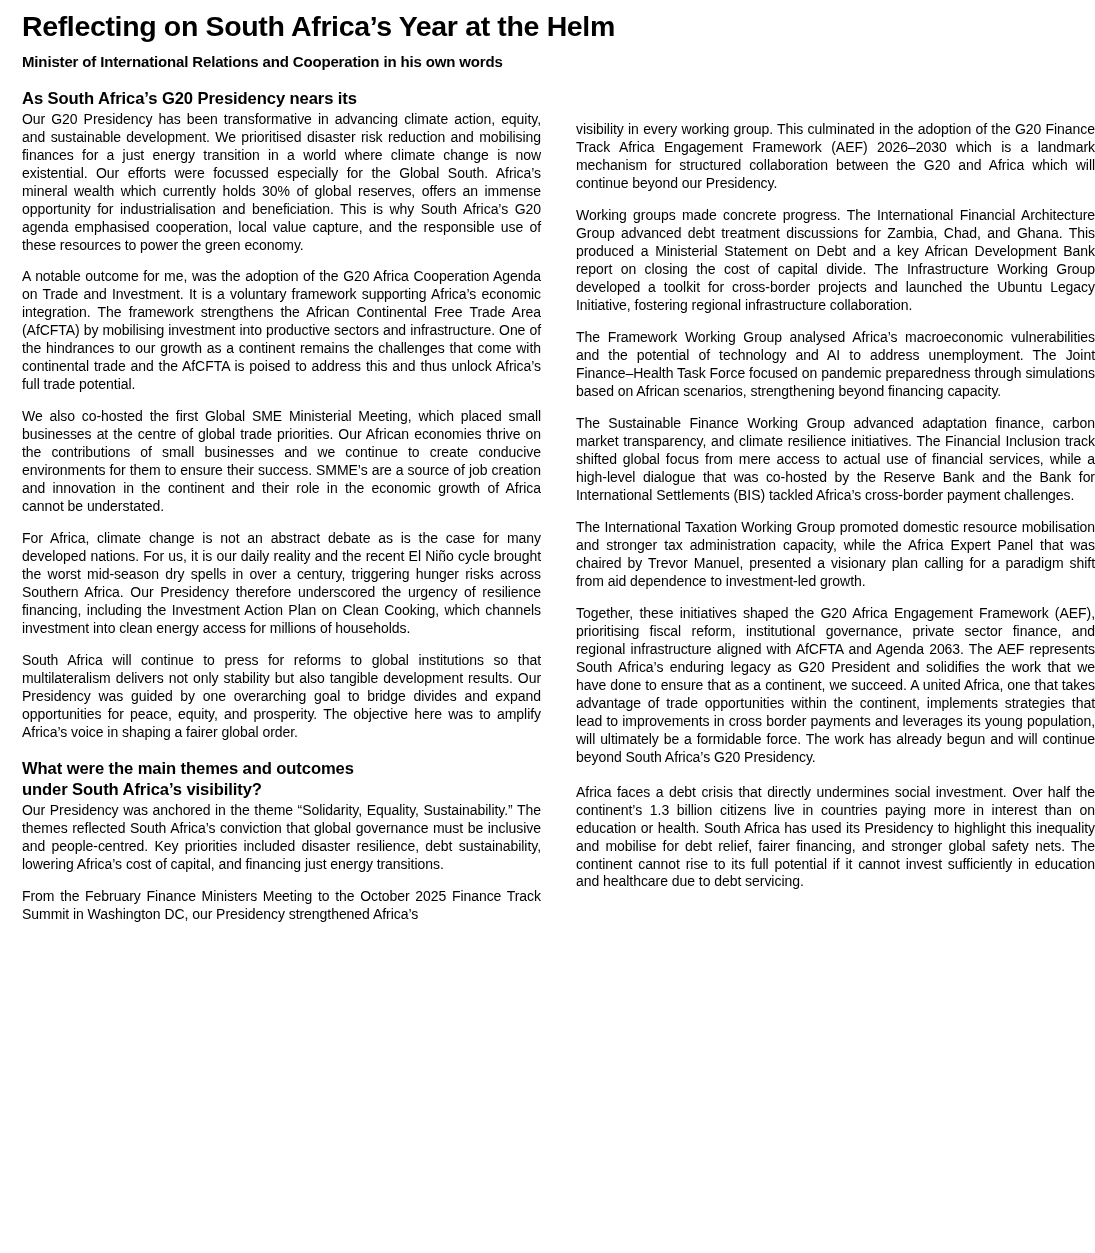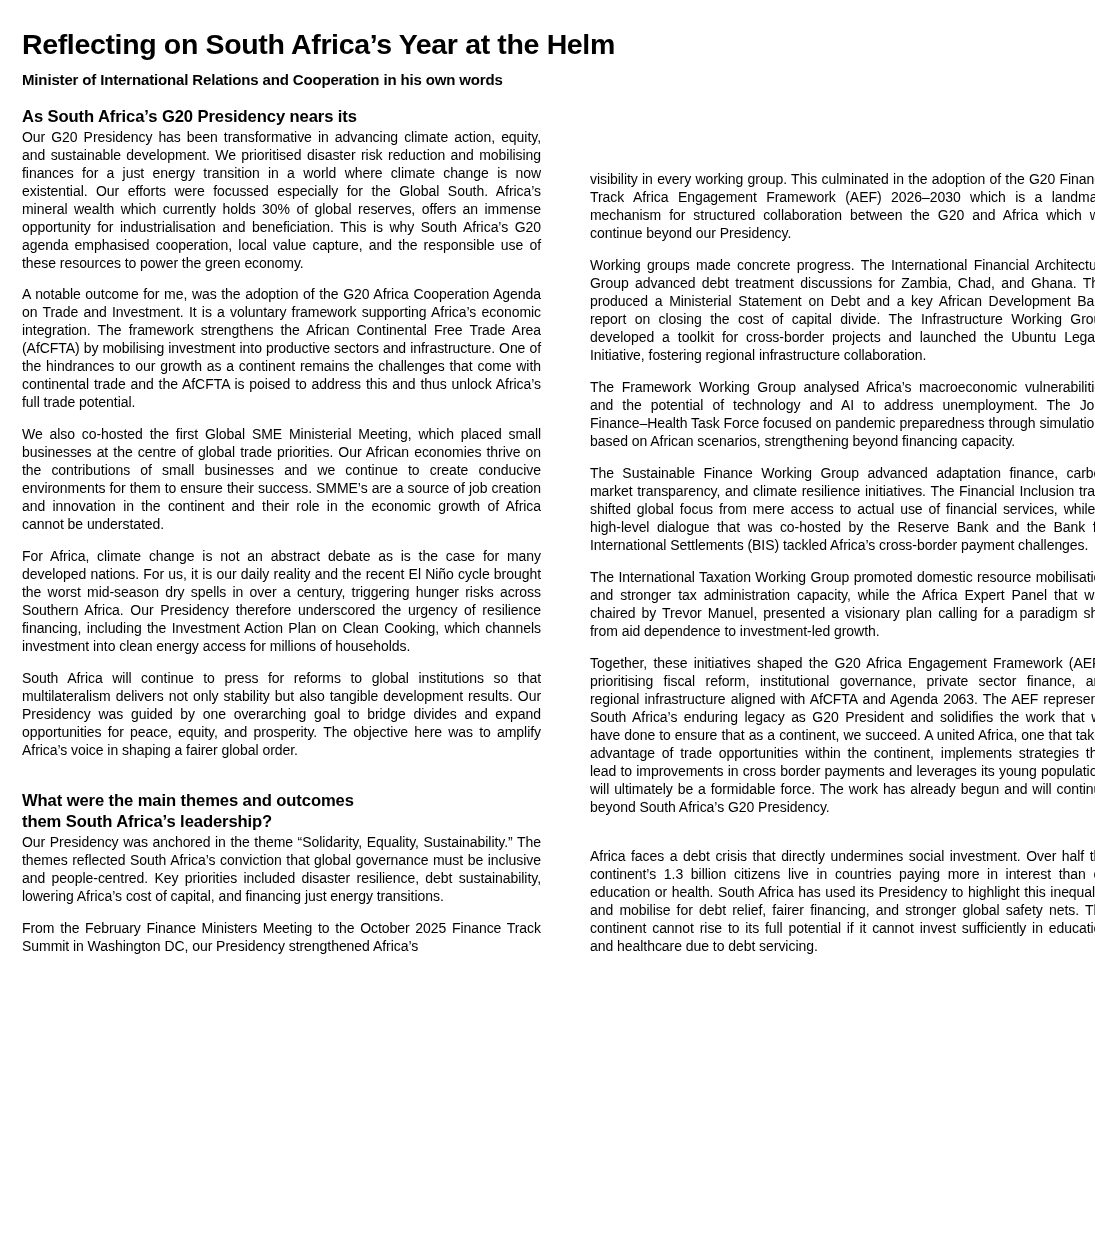--- a/index.html
+++ b/index.html
@@ -12,21 +12,21 @@
     height: 1253px;
     font-family: "Liberation Sans", sans-serif;
     color: #000000;
     -webkit-font-smoothing: antialiased;
   }
   .page {
     position: relative;
     width: 1095px;
     height: 1253px;
     box-sizing: border-box;
-    padding: 29px 20px 0 22px;
+    padding: 11px 20px 0 22px;
     overflow: hidden;
   }
   .article-title {
     font-size: 28.5px;
     font-weight: bold;
     line-height: 1.06;
     letter-spacing: -0.35px;
     margin: 0 0 13px 0;
     white-space: nowrap;
   }
@@ -34,37 +34,37 @@
     font-size: 15px;
     font-weight: bold;
     line-height: 1.1;
     letter-spacing: -0.15px;
     margin: 0 0 18px 0;
     white-space: nowrap;
   }
   .columns {
     display: flex;
     flex-direction: row;
-    align-items: flex-end;
-    gap: 49px;
+    align-items: center;
+    gap: 35px;
   }
   .col {
     width: 519px;
     flex: 0 0 519px;
   }
   .qheading {
     font-size: 16.6px;
     font-weight: bold;
     line-height: 1.26;
     letter-spacing: -0.1px;
     margin: 0 0 1px 0;
     text-align: left;
   }
   .qheading.spaced {
-    margin-top: 31px;
+    margin-top: 17px;
   }
   p.body {
     font-size: 14px;
     line-height: 1.285;
     letter-spacing: -0.05px;
     margin: 0 0 14px 0;
     text-align: justify;
     text-justify: inter-word;
     hyphens: none;
   }
@@ -92,21 +92,21 @@
       </div>
 
       <p class="body lead">Our G20 Presidency has been transformative in advancing climate action, equity, and sustainable development. We prioritised disaster risk reduction and mobilising finances for a just energy transition in a world where climate change is now existential. Our efforts were focussed especially for the Global South. Africa’s mineral wealth which currently holds 30% of global reserves, offers an immense opportunity for industrialisation and beneficiation. This is why South Africa’s G20 agenda emphasised cooperation, local value capture, and the responsible use of these resources to power the green economy.</p>
       <p class="body">A notable outcome for me, was the adoption of the G20 Africa Cooperation Agenda on Trade and Investment. It is a voluntary framework supporting Africa’s economic integration. The framework strengthens the African Continental Free Trade Area (AfCFTA) by mobilising investment into productive sectors and infrastructure. One of the hindrances to our growth as a continent remains the challenges that come with continental trade and the AfCFTA is poised to address this and thus unlock Africa’s full trade potential.</p>
       <p class="body">We also co-hosted the first Global SME Ministerial Meeting, which placed small businesses at the centre of global trade priorities. Our African economies thrive on the contributions of small businesses and we continue to create conducive environments for them to ensure their success. SMME’s are a source of job creation and innovation in the continent and their role in the economic growth of Africa cannot be understated.</p>
       <p class="body">For Africa, climate change is not an abstract debate as is the case for many developed nations. For us, it is our daily reality and the recent El Niño cycle brought the worst mid-season dry spells in over a century, triggering hunger risks across Southern Africa. Our Presidency therefore underscored the urgency of resilience financing, including the Investment Action Plan on Clean Cooking, which channels investment into clean energy access for millions of households.</p>
       <p class="body">South Africa will continue to press for reforms to global institutions so that multilateralism delivers not only stability but also tangible development results. Our Presidency was guided by one overarching goal to bridge divides and expand opportunities for peace, equity, and prosperity. The objective here was to amplify Africa’s voice in shaping a fairer global order.</p>
 
       <div class="qheading spaced">
         <div>What were the main themes and outcomes</div>
-        <div>them South Africa’s leadership?</div>
+        <div>under South Africa’s visibility?</div>
       </div>
 
       <p class="body lead">Our Presidency was anchored in the theme “Solidarity, Equality, Sustainability.” The themes reflected South Africa’s conviction that global governance must be inclusive and people-centred. Key priorities included disaster resilience, debt sustainability, lowering Africa’s cost of capital, and financing just energy transitions.</p>
       <p class="body">From the February Finance Ministers Meeting to the October 2025 Finance Track Summit in Washington DC, our Presidency strengthened Africa’s</p>
 
     </div>
 
     <div class="col">
 
       <p class="body lead">visibility in every working group. This culminated in the adoption of the G20 Finance Track Africa Engagement Framework (AEF) 2026–2030 which is a landmark mechanism for structured collaboration between the G20 and Africa which will continue beyond our Presidency.</p>

